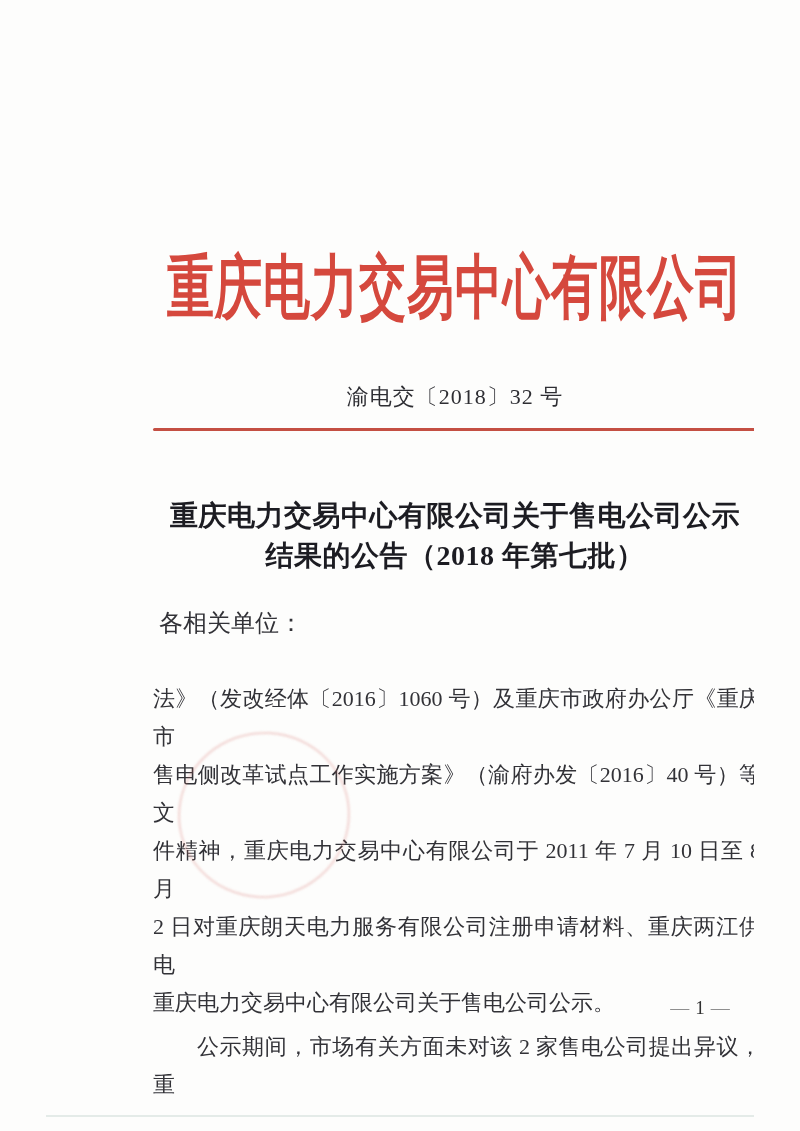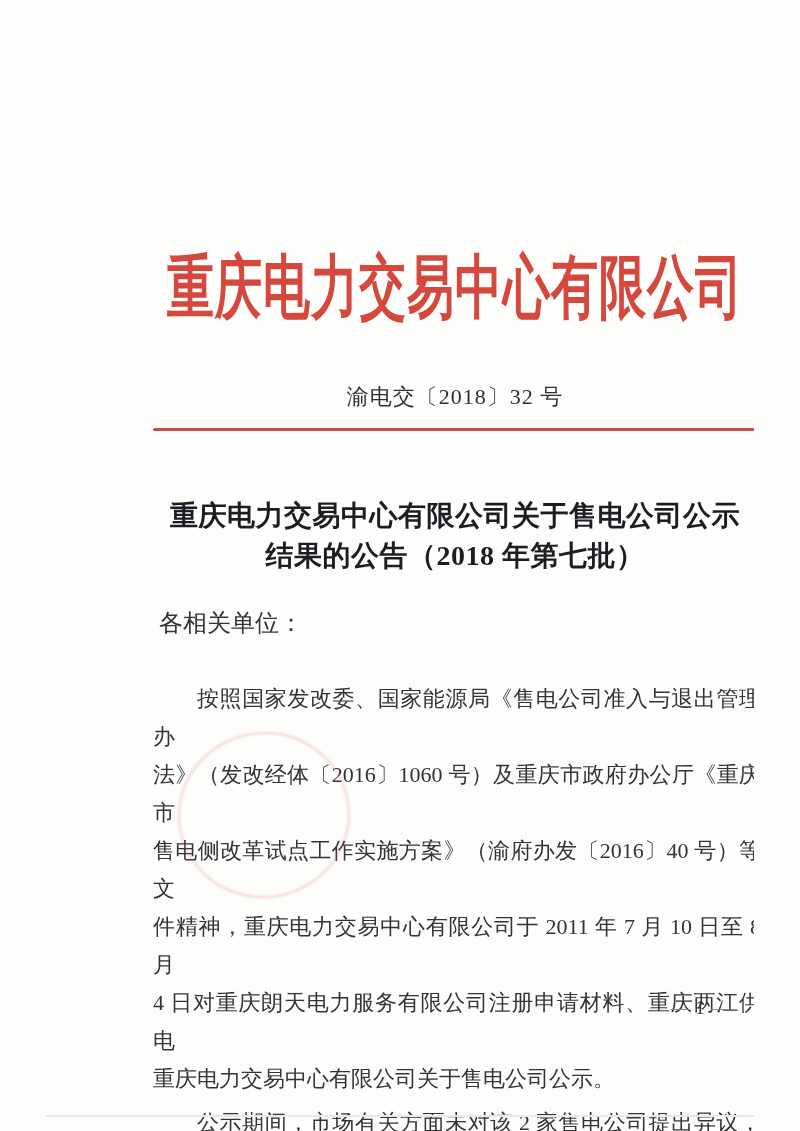--- a/index.html
+++ b/index.html
@@ -138,25 +138,24 @@
 
   <div class="doc-title">
     <div>重庆电力交易中心有限公司关于售电公司公示</div>
     <div>结果的公告（2018 年第七批）</div>
   </div>
 
   <div class="salutation">各相关单位：</div>
 
   <div class="body-text">
     <div class="para">
-      <div class="line just indent">按照国家发改委、国家能源局《售电公司准入与退出管理办</div>
       <div class="line just">法》（发改经体〔2016〕1060 号）及重庆市政府办公厅《重庆市</div>
       <div class="line just">售电侧改革试点工作实施方案》（渝府办发〔2016〕40 号）等文</div>
       <div class="line just">件精神，重庆电力交易中心有限公司于 2011 年 7 月 10 日至 8 月</div>
-      <div class="line just">4 日对重庆朗天电力服务有限公司注册申请材料、重庆两江供电</div>
+      <div class="line just">2 日对重庆朗天电力服务有限公司注册申请材料、重庆两江供电</div>
       <div class="line">重庆电力交易中心有限公司关于售电公司公示。</div>
     </div>
     <div class="para para-2">
       <div class="line just indent">公示期间，市场有关方面未对该 2 家售电公司提出异议，重</div>
     </div>
   </div>
 
   <div class="seal-bleed"></div>
 
   <div class="page-footer">

